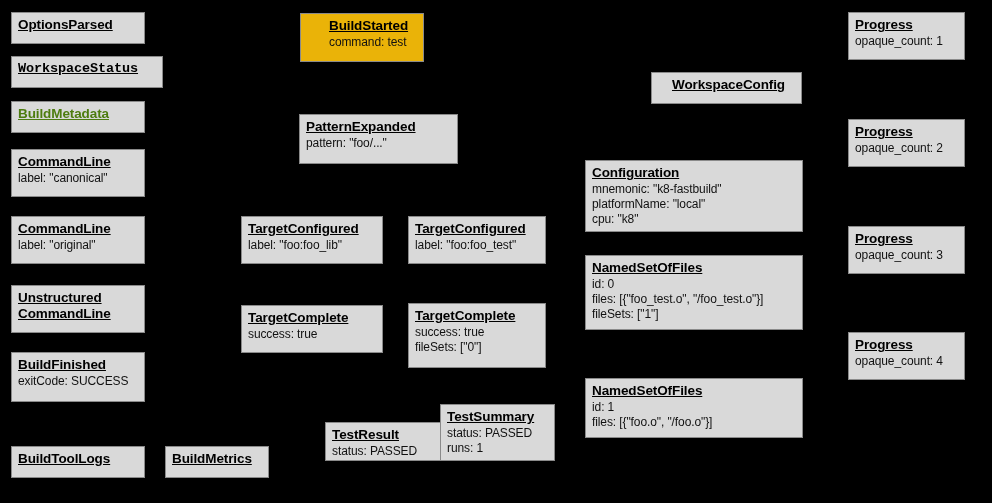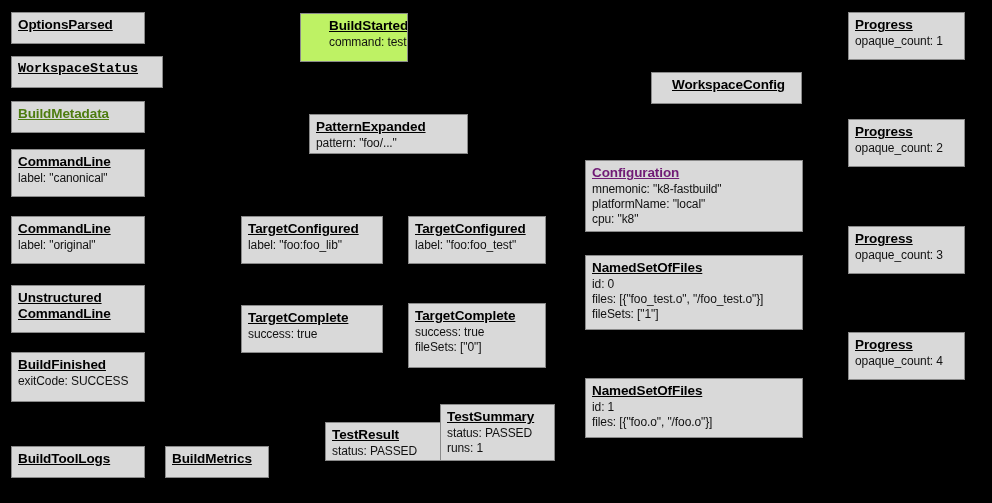--- a/index.html
+++ b/index.html
@@ -78,27 +78,27 @@
       <div class="node-fields">
         <div class="node-field">exitCode: SUCCESS</div>
       </div>
     </div>
     <div class="node" style="left: 11px; top: 446px; width: 134px; height: 32px; background: rgb(217, 217, 217); border-color: rgb(138, 138, 138);">
       <div class="node-title" style="color: rgb(0, 0, 0);">BuildToolLogs</div>
     </div>
     <div class="node" style="left: 165px; top: 446px; width: 104px; height: 32px; background: rgb(217, 217, 217); border-color: rgb(138, 138, 138);">
       <div class="node-title" style="color: rgb(0, 0, 0);">BuildMetrics</div>
     </div>
-    <div class="node" style="left: 300px; top: 13px; width: 108px; height: 49px; background: #bef264; border-color: rgb(138, 138, 138); padding-left: 28px;">
+    <div class="node" style="left: 300px; top: 13px; width: 124px; height: 49px; background: #eab308; border-color: rgb(138, 138, 138); padding-left: 28px;">
       <div class="node-title" style="color: rgb(0, 0, 0);">BuildStarted</div>
       <div class="node-fields">
         <div class="node-field">command: test</div>
       </div>
     </div>
-    <div class="node" style="left: 309px; top: 114px; width: 159px; height: 40px; background: rgb(217, 217, 217); border-color: rgb(138, 138, 138);">
+    <div class="node" style="left: 299px; top: 114px; width: 159px; height: 50px; background: rgb(217, 217, 217); border-color: rgb(138, 138, 138);">
       <div class="node-title" style="color: rgb(0, 0, 0);">PatternExpanded</div>
       <div class="node-fields">
         <div class="node-field">pattern: "foo/..."</div>
       </div>
     </div>
     <div class="node" style="left: 241px; top: 216px; width: 142px; height: 48px; background: rgb(217, 217, 217); border-color: rgb(138, 138, 138);">
       <div class="node-title" style="color: rgb(0, 0, 0);">TargetConfigured</div>
       <div class="node-fields">
         <div class="node-field">label: "foo:foo_lib"</div>
       </div>
@@ -132,21 +132,21 @@
       <div class="node-title" style="color: rgb(0, 0, 0);">TestSummary</div>
       <div class="node-fields">
         <div class="node-field">status: PASSED</div>
         <div class="node-field">runs: 1</div>
       </div>
     </div>
     <div class="node" style="left: 651px; top: 72px; width: 151px; height: 32px; background: rgb(217, 217, 217); border-color: rgb(138, 138, 138); padding-left: 20px;">
       <div class="node-title" style="color: rgb(0, 0, 0);">WorkspaceConfig</div>
     </div>
     <div class="node" style="left: 585px; top: 160px; width: 218px; height: 72px; background: rgb(217, 217, 217); border-color: rgb(138, 138, 138);">
-      <div class="node-title" style="color: #701a75;">Configuration</div>
+      <div class="node-title" style="color: #000000;">Configuration</div>
       <div class="node-fields">
         <div class="node-field">mnemonic: "k8-fastbuild"</div>
         <div class="node-field">platformName: "local"</div>
         <div class="node-field">cpu: "k8"</div>
       </div>
     </div>
     <div class="node" style="left: 585px; top: 255px; width: 218px; height: 75px; background: rgb(217, 217, 217); border-color: rgb(138, 138, 138);">
       <div class="node-title" style="color: rgb(0, 0, 0);">NamedSetOfFiles</div>
       <div class="node-fields">
         <div class="node-field">id: 0</div>

